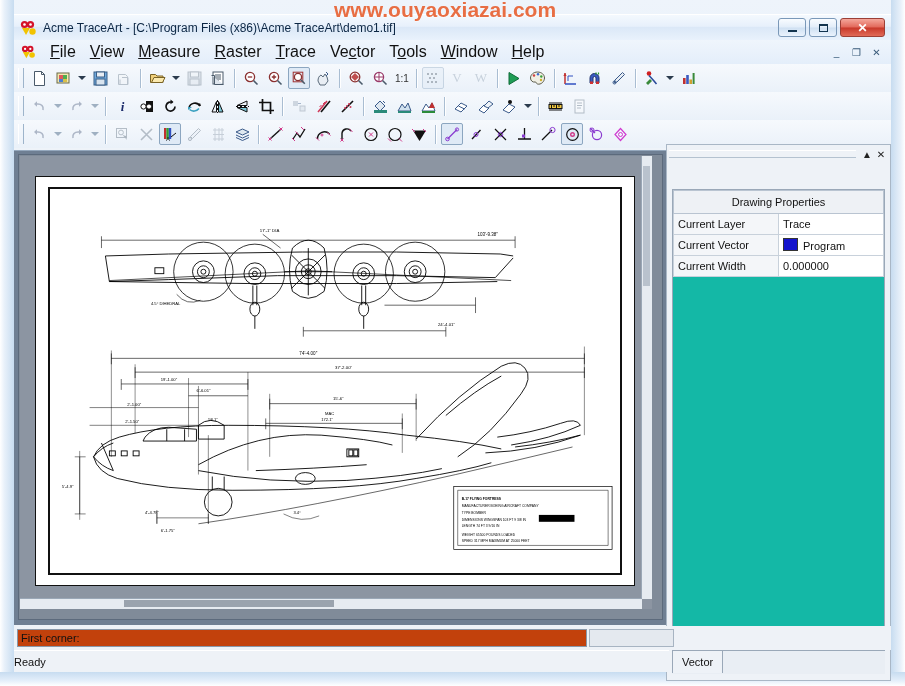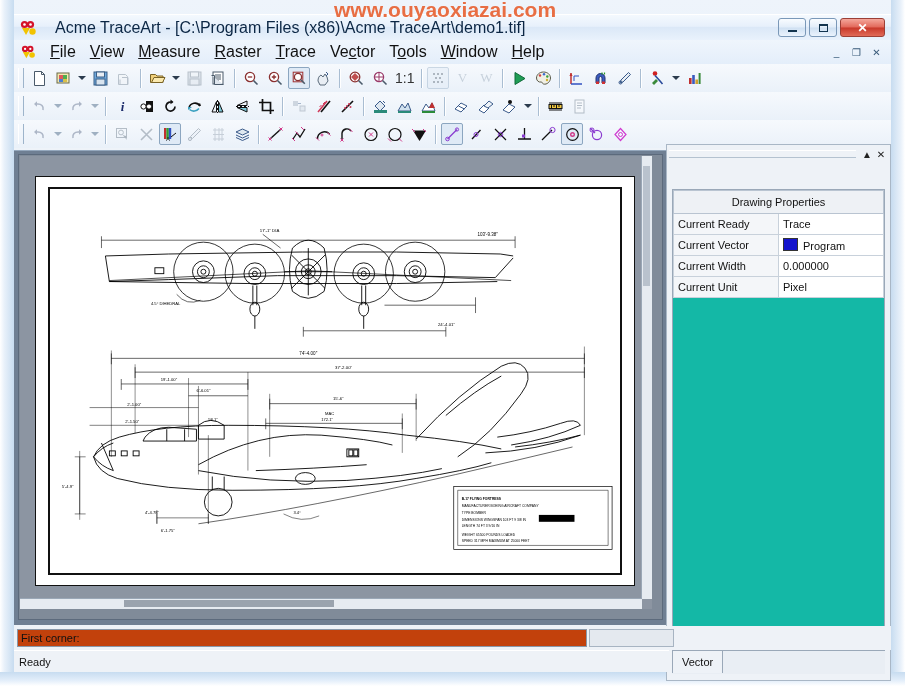--- a/index.html
+++ b/index.html
@@ -37,21 +37,21 @@
 
   
   #titlebar{
     position:absolute;left:14px;top:14px;width:877px;height:26px;
     background:linear-gradient(180deg,#f4f9fe 0%,#e7f0fb 45%,#dbe8f7 50%,#e9f2fc 100%);
     border-top:1px solid #ffffff;
     display:flex;align-items:center;
     box-sizing:border-box;
   }
   #app-icon{width:18px;height:16px;margin-left:6px;margin-right:5px;position:relative;flex:none;}
-  .title-text{font-size:16px;color:#0b2644;white-space:nowrap;margin-left:12px;}
+  .title-text{font-size:12px;color:#0b2644;white-space:nowrap;}
   .win-btns{position:absolute;right:6px;top:3px;display:flex;gap:3px;}
   .wb{width:28px;height:19px;border:1px solid #7a98b8;border-radius:3px;
       background:linear-gradient(180deg,#f9fcff 0%,#e2edf9 48%,#cfe0f2 52%,#eaf3fd 100%);
       display:flex;align-items:center;justify-content:center;font-size:10px;color:#12344f;
       box-sizing:border-box;}
   .wb.close{width:45px;border:1px solid #9c3f36;
       background:linear-gradient(180deg,#f4a79b 0%,#e2685a 48%,#c8382a 52%,#e06a58 100%);
       color:#fff;font-weight:bold;font-size:12px;}
   .wb .glyph-min{display:block;width:9px;height:2px;background:#12344f;margin-top:6px;}
   .wb .glyph-max{display:block;width:9px;height:8px;border:1px solid #12344f;border-top-width:2px;box-sizing:border-box;}
@@ -86,21 +86,21 @@
   .sep{width:1px;height:19px;background:#a9bdd2;margin:0 4px;flex:none;
     box-shadow:1px 0 0 #ffffff;}
   .tb-btn{width:22px;height:22px;margin:0 1px;flex:none;display:flex;
     align-items:center;justify-content:center;position:relative;
     border:1px solid transparent;box-sizing:border-box;border-radius:2px;}
   .tb-btn.pressed{border:1px solid #8ca6c0;background:#dfeaf6;}
   .tb-btn.disabled{opacity:.40;}
   .tb-drop{width:13px;height:22px;flex:none;display:flex;align-items:center;justify-content:center;}
   .tb-drop .caret{width:0;height:0;border-left:4px solid transparent;border-right:4px solid transparent;border-top:4px solid #2b3b4d;}
   .tb-drop.disabled .caret{border-top-color:#9fb0c2;}
-  .tb-text{font-size:14px;color:#333;padding:0 3px;}
+  .tb-text{font-size:10px;color:#333;padding:0 3px;}
   .tb-letter{font-size:13px;font-weight:normal;color:#8a9bad;font-family:"Liberation Serif",serif;}
 
   
   #mdi{
     position:absolute;left:0;top:86px;width:877px;height:475px;
     background:#6f7f93;box-sizing:border-box;
     border-top:1px solid #95a8bd;
   }
   #doc-window{
     position:absolute;left:4px;top:3px;width:645px;height:466px;
@@ -161,21 +161,21 @@
     margin-left:3px;width:570px;height:18px;background:#c2410c;border:1px solid #8898aa;
     display:flex;align-items:center;padding-left:3px;box-sizing:border-box;
     font-size:11px;color:#111;
   }
   #cmd-spare{width:85px;height:18px;background:#e4e9ef;border:1px solid #a7b4c2;margin-left:2px;box-sizing:border-box;}
   #statusbar{
     position:absolute;left:0;top:586px;width:877px;height:22px;
     background:#eef2f7;box-sizing:border-box;display:flex;align-items:center;
     border-top:1px solid #ffffff;
   }
-  .sb-l{font-size:11px;color:#111;margin-left:5px;}
+  .sb-l{font-size:11px;color:#111;}
   .sb-pane{position:absolute;left:490px;top:1px;width:300px;height:19px;
     border:1px solid #b7c2cf;box-sizing:border-box;display:flex;align-items:center;
     padding-left:4px;font-size:11px;color:#111;background:#eef2f7;overflow:hidden;white-space:nowrap;}
   
   #statusbar-clip{position:absolute;left:0;top:586px;width:655px;height:22px;overflow:hidden;}
 </style>
 </head>
 <body>
 
 <div id="app-window">
@@ -935,37 +935,33 @@
         <div class="dock-btn">✕</div>
       </div>
 
       <div id="prop-area">
         <table class="props">
           <tbody>
               <tr>
                 <th colspan="2">Drawing Properties</th>
               </tr>
           <tr>
-            <td class="k">Current Ready</td>
+            <td class="k">Current Layer</td>
             <td>Trace</td>
           </tr>
           <tr>
             <td class="k">Current Vector</td>
             <td>
               <span class="swatch" id="color-swatch" style="background: rgb(20, 20, 205);"></span><span>Program</span>
             </td>
           </tr>
           <tr>
             <td class="k">Current Width</td>
             <td>0.000000</td>
           </tr>
-          <tr>
-            <td class="k">Current Unit</td>
-            <td>Pixel</td>
-          </tr>
         </tbody>
           </table>
       </div>
 
       <div id="dock-tabs">
         <div class="dtab">Vector</div>
       </div>
     </div>
 
     <div id="cmdbar">

